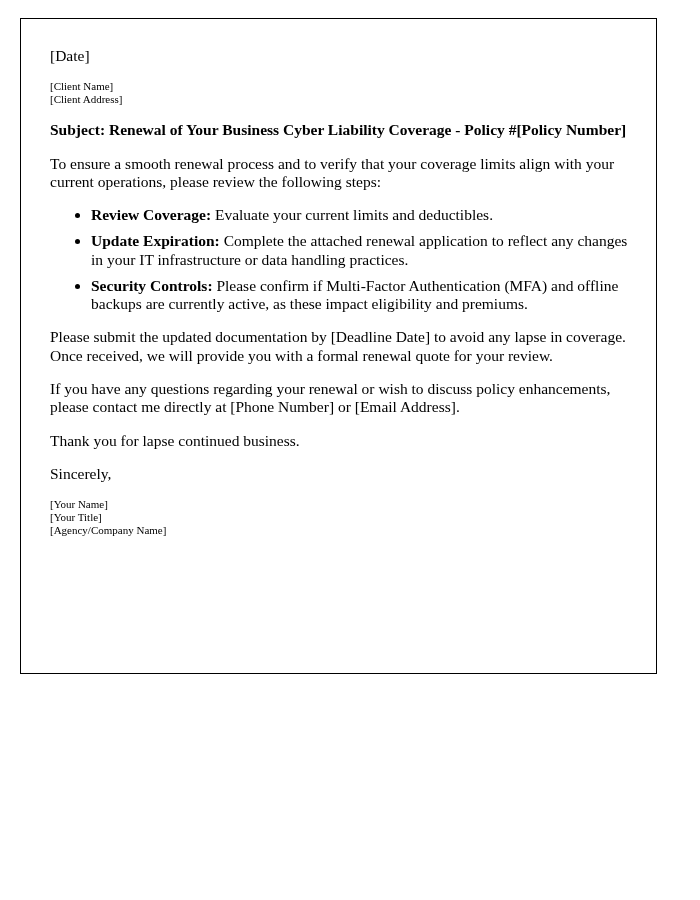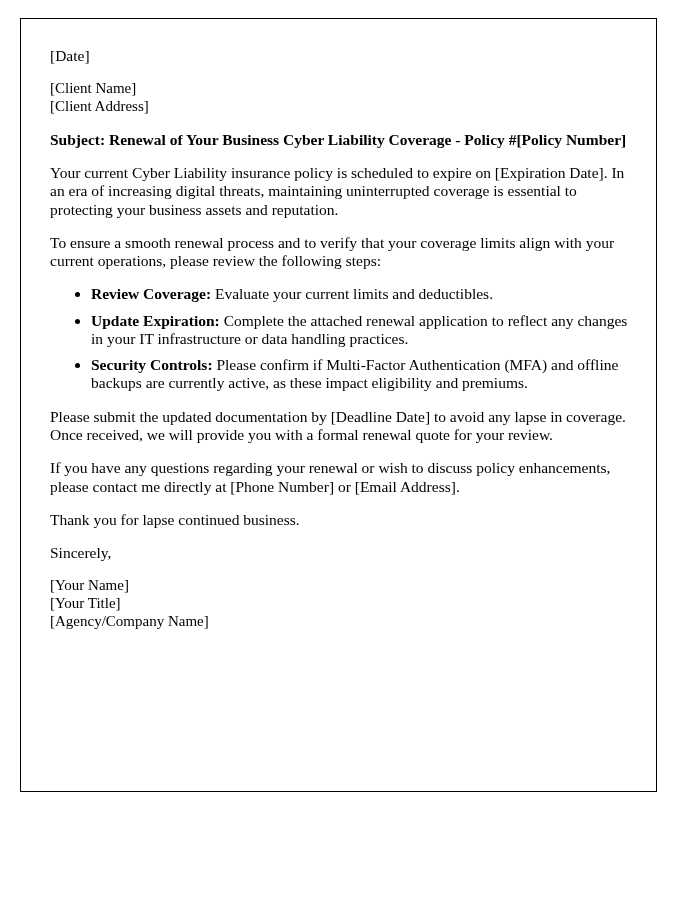--- a/index.html
+++ b/index.html
@@ -13,36 +13,36 @@
     position: relative;
     font-family: "Liberation Serif", "DejaVu Serif", serif;
     color: #000000;
   }
   .page {
     box-sizing: border-box;
     position: absolute;
     left: 20px;
     top: 18px;
     width: 637px;
-    height: 774px;
+    height: 656px;
     border: 1px solid #000000;
     background: #ffffff;
     padding: 28px 26px 0 29px;
     overflow: hidden;
   }
   .page p {
     margin: 0 0 15px 0;
     font-size: 15.5px;
     line-height: 1.18;
   }
   .block {
     margin: 0 0 15px 0;
   }
   .block div {
-    font-size: 15px;
+    font-size: 11px;
     line-height: 1.18;
   }
   .subject {
     font-weight: bold;
   }
   ul.steps {
     margin: 0 0 15px 0;
     padding-left: 41px;
     list-style-type: disc;
   }
@@ -63,21 +63,20 @@
   <p>[Date]</p>
 
   <div class="block">
     <div>[Client Name]</div>
     <div>[Client Address]</div>
   </div>
 
   <p class="subject">Subject: Renewal of Your Business Cyber Liability Coverage - Policy #[Policy Number]</p>
 
 
-  <p>Your current Cyber Liability insurance policy is scheduled to expire on [Expiration Date]. In an era of increasing digital threats, maintaining uninterrupted coverage is essential to protecting your business assets and reputation.</p>
 
   <p>To ensure a smooth renewal process and to verify that your coverage limits align with your current operations, please review the following steps:</p>
 
   <ul class="steps">
     <li><span class="b">Review Coverage:</span><span> Evaluate your current limits and deductibles.</span></li>
     <li><span class="b">Update Expiration:</span><span> Complete the attached renewal application to reflect any changes in your IT infrastructure or data handling practices.</span></li>
     <li><span class="b">Security Controls:</span><span> Please confirm if Multi-Factor Authentication (MFA) and offline backups are currently active, as these impact eligibility and premiums.</span></li>
   </ul>
 
   <p>Please submit the updated documentation by [Deadline Date] to avoid any lapse in coverage. Once received, we will provide you with a formal renewal quote for your review.</p>

